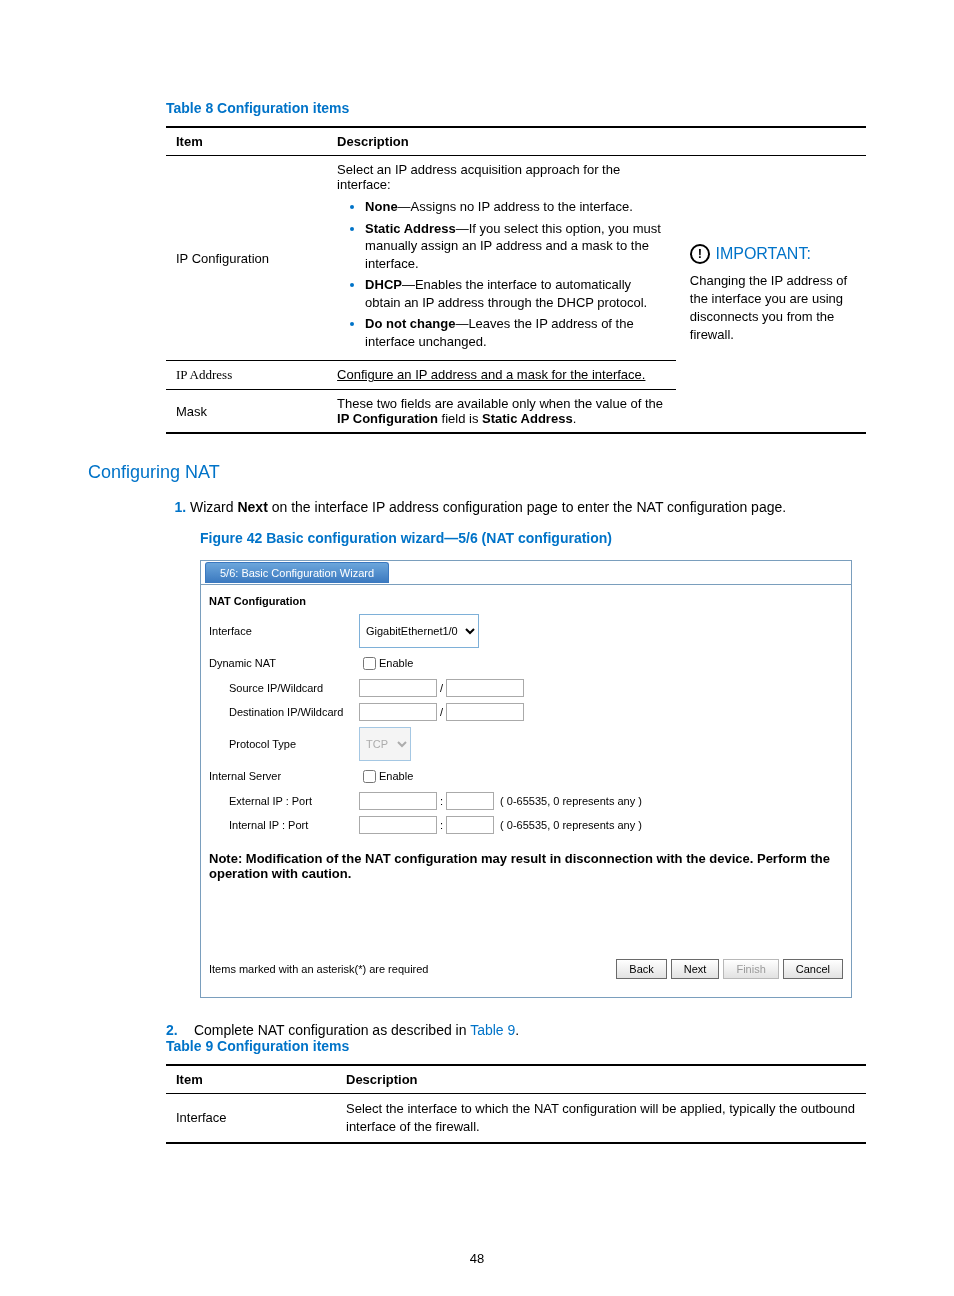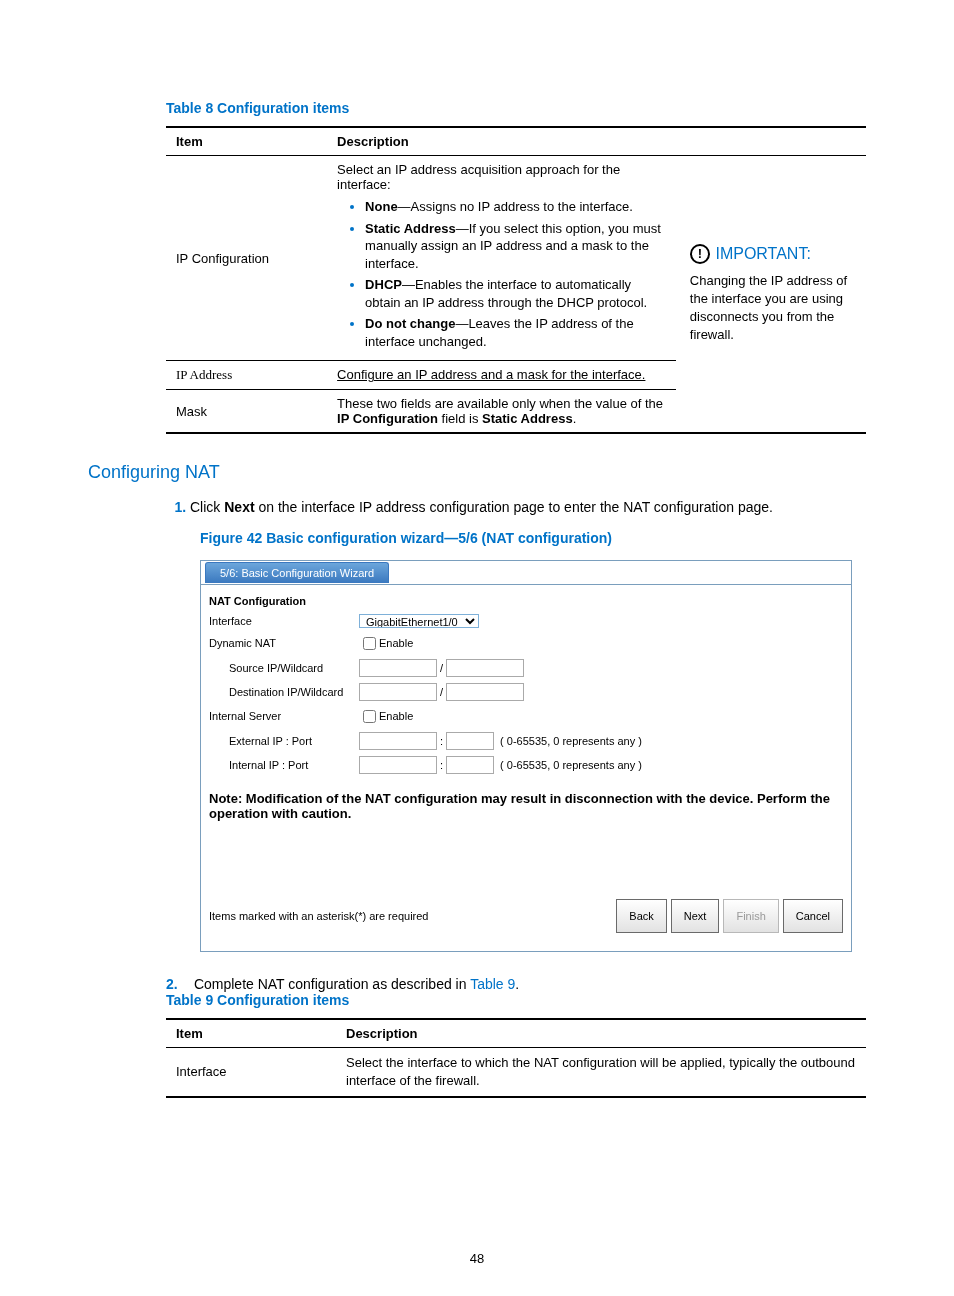--- a/index.html
+++ b/index.html
@@ -120,21 +120,21 @@
   }
   .wiz-row {
     display: flex;
     align-items: center;
     padding: 3px 8px;
   }
   .wiz-label { width: 150px; }
   .wiz-label.indent { padding-left: 20px; width: 130px; }
   .wiz-select {
     border: 1px solid #7eb0d8;
-    height: 14px;
+    height: 34px;
     font-size: 11px;
     padding: 0 2px;
     background: #fff;
   }
   .wiz-select.disabled { color: #8a8a8a; background: #f0f0f0; }
   .wiz-input {
     border: 1px solid #aaa;
     height: 16px;
     font-size: 11px;
     padding: 0 3px;
@@ -153,21 +153,21 @@
     display: flex;
     align-items: center;
     padding: 4px 8px 8px 8px;
   }
   .wiz-req { font-size: 11px; color: #000; }
   .wiz-buttons { margin-left: auto; display: flex; gap: 4px; }
   .wiz-btn {
     border: 1px solid #6a6a6a;
     background: linear-gradient(#fff, #e2e2e2);
     font-size: 11px;
-    padding: 10px 12px;
+    padding: 3px 12px;
     cursor: pointer;
   }
   .wiz-btn.disabled { color: #9a9a9a; border-color: #b8b8b8; }
 
   .step2 {
     margin: 24px 0 0 78px;
     padding-left: 24px;
     font-size: 14px;
     counter-reset: step 1;
     list-style: none;
@@ -242,21 +242,21 @@
         <span>These two fields are available only when the value of the </span><b>IP Configuration</b><span> field is </span><b>Static Address</b><span>.</span>
       </td>
     </tr>
   </tbody>
     </table>
 
   <h2 class="section-heading">Configuring NAT</h2>
 
   <ol class="steps">
     <li>
-      <span>Click </span><b>Next</b><span> on the interface IP address configuration page to enter the NAT configuration page.</span>
+      <span>Wizard </span><b>Next</b><span> on the interface IP address configuration page to enter the NAT configuration page.</span>
     </li>
   </ol>
 
   <div class="figure-caption">Figure 42 Basic configuration wizard—5/6 (NAT configuration)</div>
 
   <div class="wizard">
     <div class="wiz-tabbar">
       <span class="wiz-tab">5/6: Basic Configuration Wizard</span>
     </div>
     <div class="wiz-body">
@@ -282,20 +282,26 @@
         <input class="wiz-input sm" style="">
       </div>
 
       <div class="wiz-row">
         <div class="wiz-label indent">Destination IP/Wildcard</div>
         <input class="wiz-input sm" style="">
         <span style="margin:0 3px">/</span>
         <input class="wiz-input sm" style="">
       </div>
 
+      <div class="wiz-row">
+        <div class="wiz-label indent">Protocol Type</div>
+        <select class="wiz-select disabled" disabled="" style="width:52px;">
+          <option>TCP</option>
+        </select>
+      </div>
 
       <div class="wiz-row">
         <div class="wiz-label">Internal Server</div>
         <input type="checkbox" style="">
         <span>Enable</span>
       </div>
 
       <div class="wiz-row">
         <div class="wiz-label indent">External IP : Port</div>
         <input class="wiz-input sm" style="">

